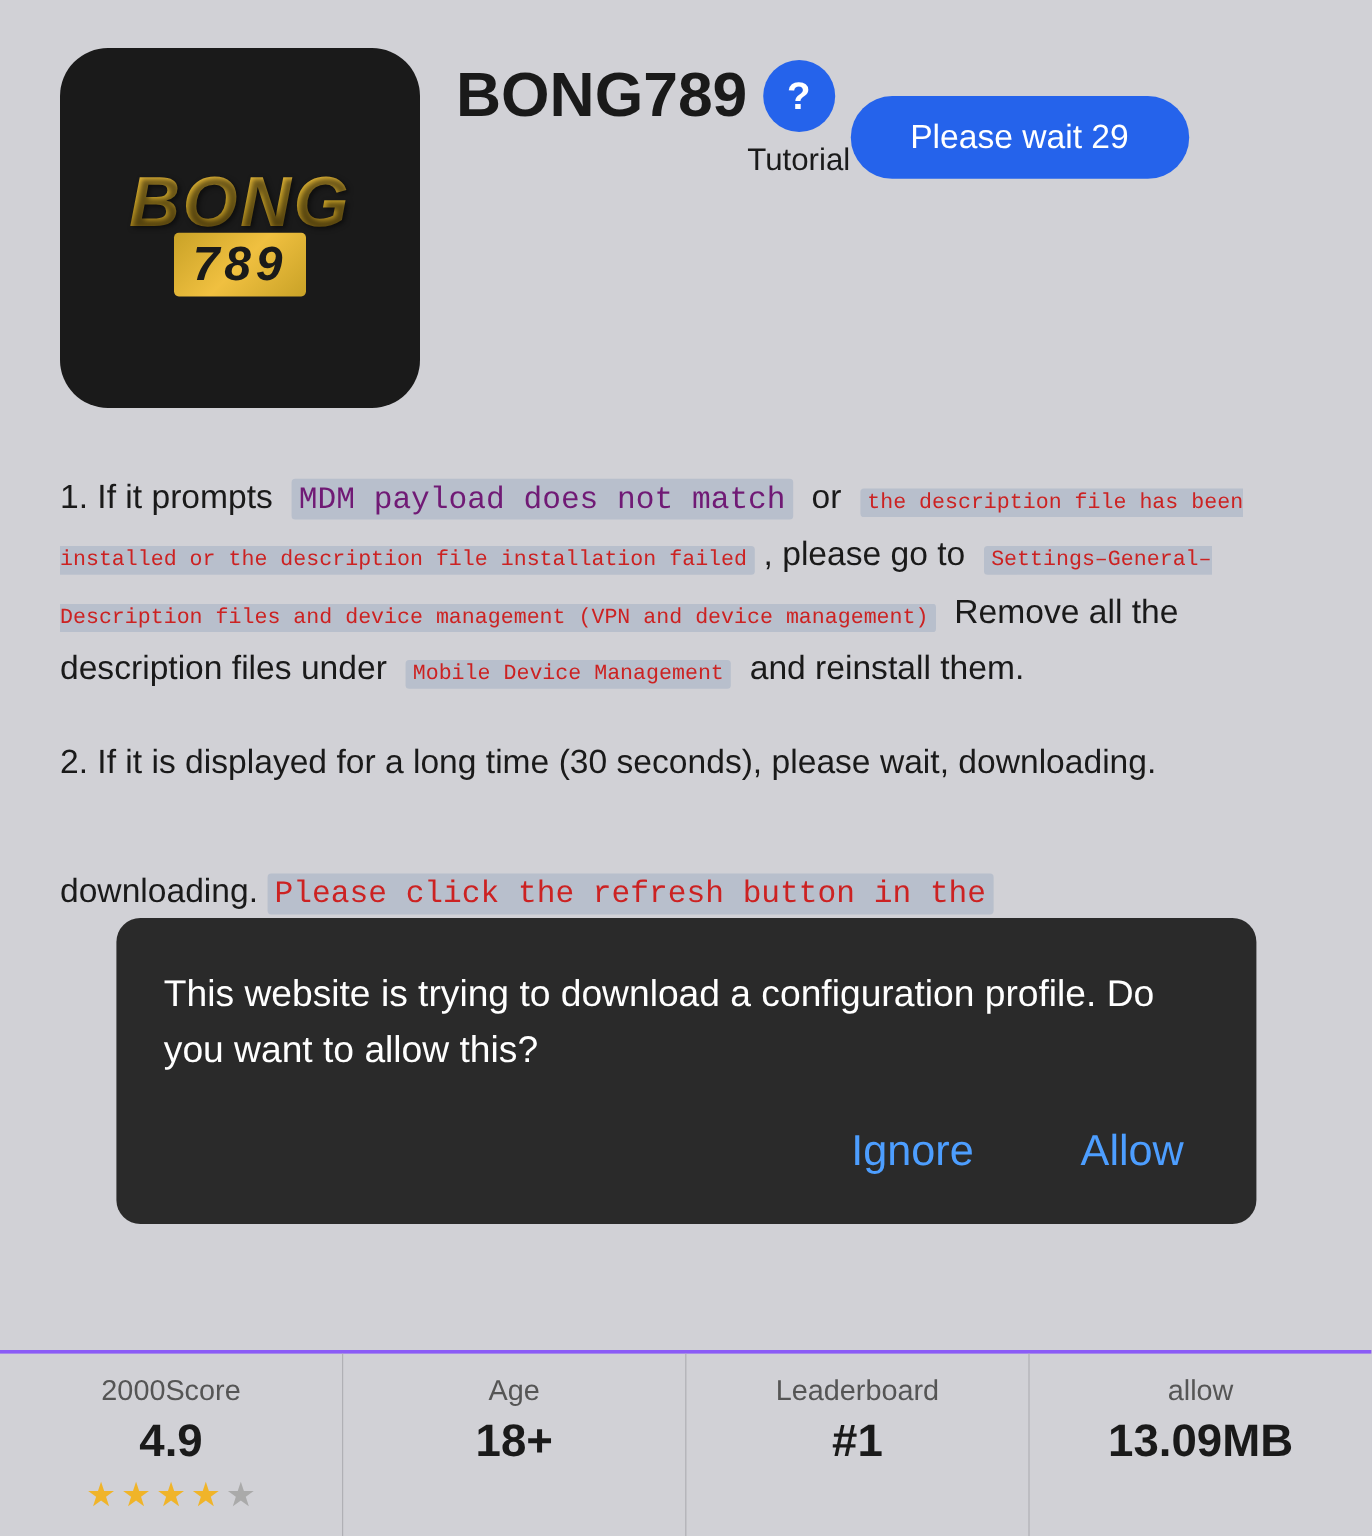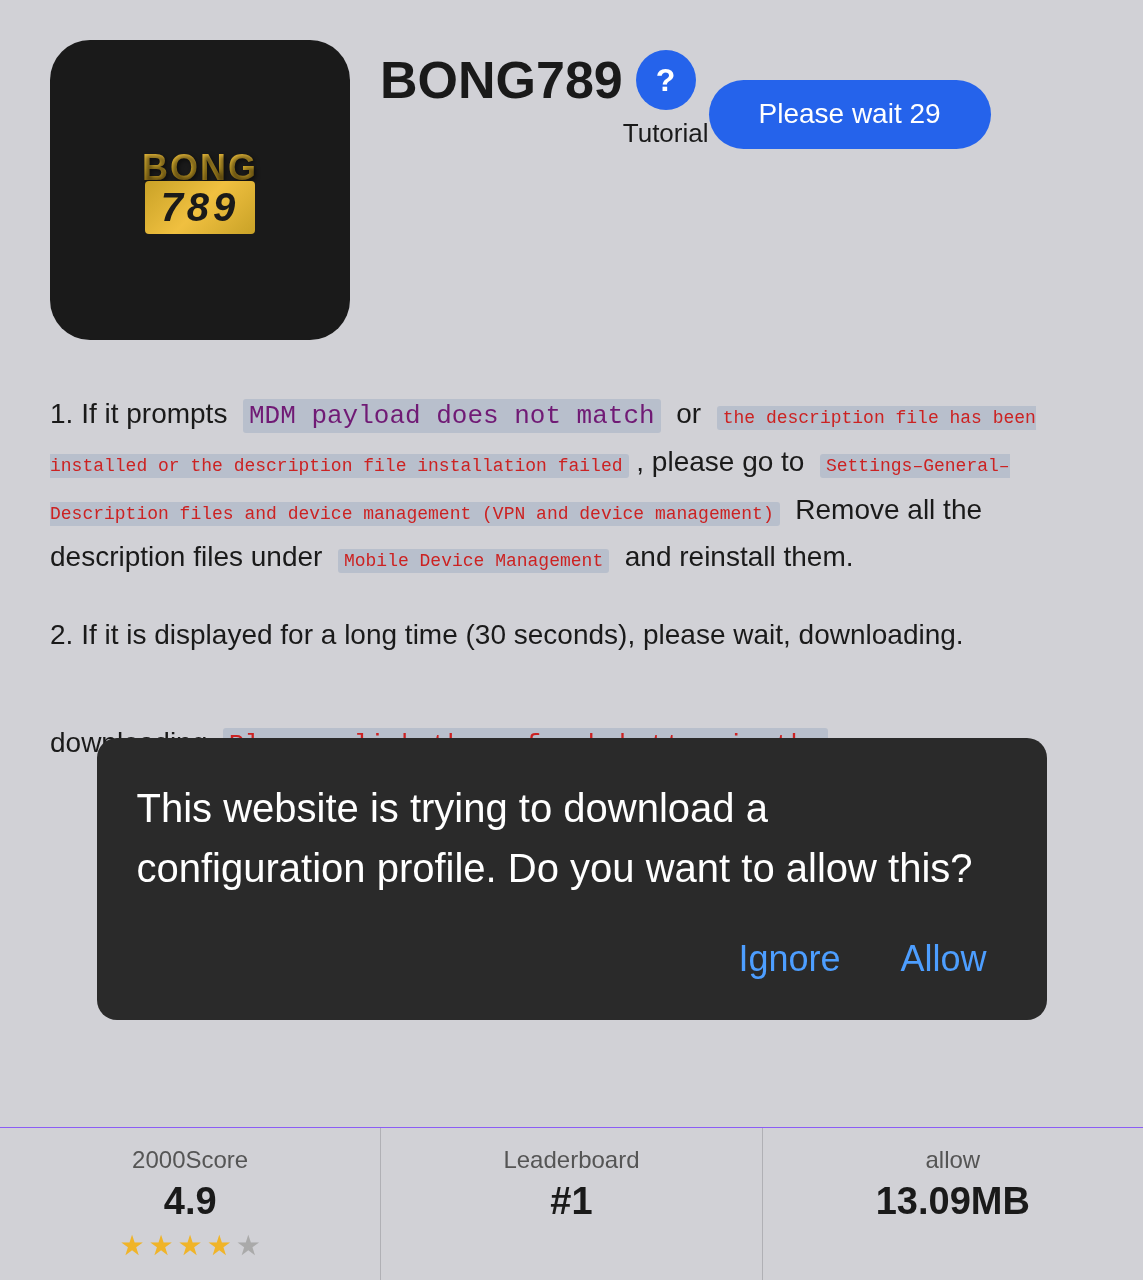--- a/index.html
+++ b/index.html
@@ -35,22 +35,23 @@
     }
 
     .app-icon-inner {
       display: flex;
       flex-direction: column;
       align-items: center;
       justify-content: center;
     }
 
     .bong-text {
-      font-size: 36px;
+      font-size: 59px;
       font-weight: 900;
+      font-style: italic;
       color: #c9a227;
       letter-spacing: 2px;
       text-shadow: 2px 2px 4px rgba(0,0,0,0.5);
       background: linear-gradient(180deg, #f0c040 0%, #c9a227 50%, #8b6914 100%);
       -webkit-background-clip: text;
       -webkit-text-fill-color: transparent;
       background-clip: text;
     }
 
     .seven89-box {
@@ -174,52 +175,52 @@
       left: 50%;
       transform: translateX(-50%);
       width: 950px;
       background-color: #2a2a2a;
       border-radius: 20px;
       padding: 40px 40px 30px 40px;
       z-index: 10;
     }
 
     .dialog-message {
-      font-size: 40px;
+      font-size: 31px;
       color: #ffffff;
       font-weight: 400;
       line-height: 1.5;
       margin-bottom: 30px;
     }
 
     .dialog-buttons {
       display: flex;
       justify-content: flex-end;
-      gap: 20px;
+      gap: 49px;
     }
 
     .dialog-btn {
       font-size: 36px;
       font-weight: 500;
       color: #4d9eff;
       cursor: pointer;
       background: none;
       border: none;
       padding: 10px 20px;
     }
 
     
     .stats-row {
       position: absolute;
       bottom: 0;
       left: 0;
       right: 0;
       background-color: #d1d1d6;
       display: flex;
-      border-top: 1px solid #8b5cf6;
+      border-top: 3px solid #8b5cf6;
     }
 
     .stat-cell {
       flex: 1;
       display: flex;
       flex-direction: column;
       align-items: center;
       padding: 18px 10px;
       border-right: 1px solid #b0b0b5;
     }
@@ -343,20 +344,24 @@
     <span class="stat-value">4.9</span>
     <div class="stars-row">
       <span class="star">★</span>
       <span class="star">★</span>
       <span class="star">★</span>
       <span class="star">★</span>
       <span class="star-empty">★</span>
     </div>
   </div>
   <div class="stat-cell">
+    <span class="stat-label">Age</span>
+    <span class="stat-value">18+</span>
+  </div>
+  <div class="stat-cell">
     <span class="stat-label">Leaderboard</span>
     <span class="stat-value">#1</span>
   </div>
   <div class="stat-cell">
     <span class="stat-label">allow</span>
     <span class="stat-value">13.09MB</span>
   </div>
 </div>
 
 </body></html>

